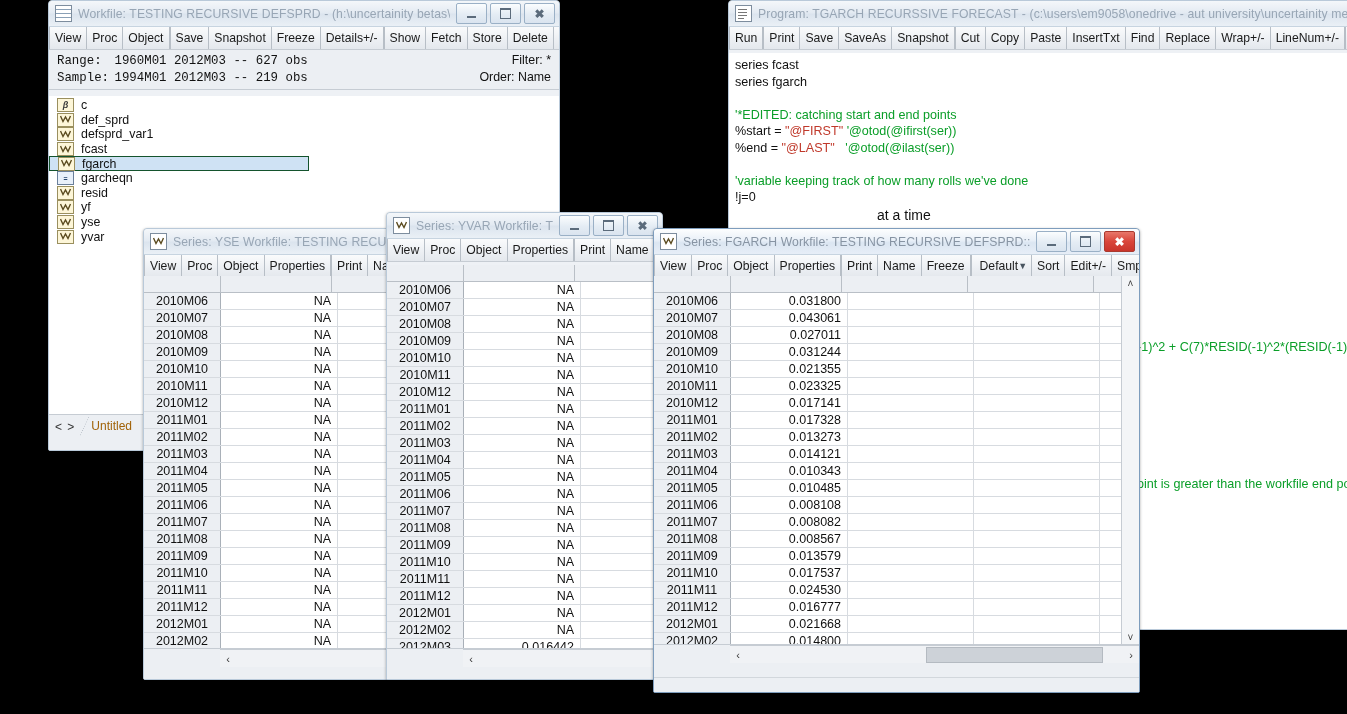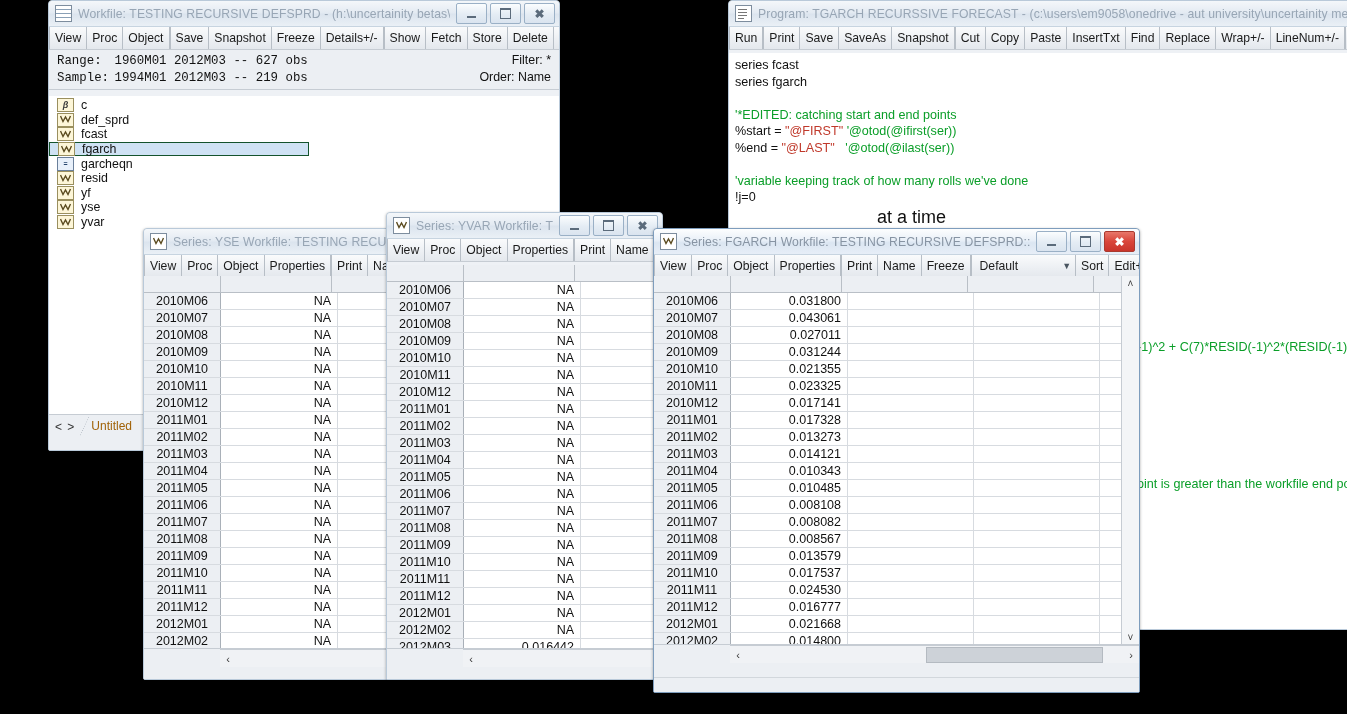--- a/index.html
+++ b/index.html
@@ -98,21 +98,20 @@
     white-space: nowrap;
   }
   .tb-btn:first-child { border-left: 1px solid #b7bec6; }
   .tb-gap { width: 7px; background: #dfe3e8; border-right: 1px solid #b7bec6; }
   .tb-select {
     display: flex; align-items: center; justify-content: space-between;
     font-size: 12.2px; color: #1b1b1b;
     width: 110px; padding: 0 4px 0 8px;
     background: linear-gradient(180deg,#fafbfc,#eceff3 60%,#e4e8ed);
     border-right: 1px solid #b7bec6;
-    gap: 44px;
   }
   .chev { font-size: 9px; color: #4a5560; }
 
   
   .wf-info {
     background: #eceff3;
     padding: 2px 8px 3px 8px;
     font-size: 12.4px; color: #111;
     border-bottom: 1px solid #c6ccd3;
   }
@@ -284,20 +283,28 @@
           <span class="obj-ico" style="font-style: italic; font-weight: bold; font-size: 9px;">β</span>
           <span>c</span>
         </div>
         <div class="obj-item">
           <span class="obj-ico">
             <svg width="11" height="9" viewBox="0 0 11 9">
               <polyline points="0.5,1 3,6.5 5.5,2 8,6.5 10.5,1" fill="none" stroke="#5a4a1e" stroke-width="1.4"></polyline>
             </svg>
           </span>
           <span>def_sprd</span>
+        </div>
+        <div class="obj-item">
+          <span class="obj-ico">
+            <svg width="11" height="9" viewBox="0 0 11 9">
+              <polyline points="0.5,1 3,6.5 5.5,2 8,6.5 10.5,1" fill="none" stroke="#5a4a1e" stroke-width="1.4"></polyline>
+            </svg>
+          </span>
+          <span>defsprd_var1</span>
         </div>
         <div class="obj-item">
           <span class="obj-ico">
             <svg width="11" height="9" viewBox="0 0 11 9">
               <polyline points="0.5,1 3,6.5 5.5,2 8,6.5 10.5,1" fill="none" stroke="#5a4a1e" stroke-width="1.4"></polyline>
             </svg>
           </span>
           <span>fcast</span>
         </div>
         <div class="obj-item sel">
@@ -370,21 +377,21 @@
       <span class="tb-btn">Paste</span>
       <span class="tb-btn">InsertTxt</span>
       <span class="tb-btn">Find</span>
       <span class="tb-btn">Replace</span>
       <span class="tb-btn">Wrap+/-</span>
       <span class="tb-btn">LineNum+/-</span>
       <span class="tb-gap"></span>
       <span class="tb-btn">Encrypt</span>
     </div>
     <div class="prog-body" id="code-body"><div><span class="c-black">series fcast</span></div><div><span class="c-black">series fgarch</span></div><div>&nbsp;</div><div><span class="c-green">'*EDITED: catching start and end points</span></div><div><span class="c-black">%start = </span><span class="c-red">"@FIRST"</span><span class="c-green"> '@otod(@ifirst(ser))</span></div><div><span class="c-black">%end = </span><span class="c-red">"@LAST"</span><span class="c-green">   '@otod(@ilast(ser))</span></div><div>&nbsp;</div><div><span class="c-green">'variable keeping track of how many rolls we've done</span></div><div><span class="c-black">!j=0</span></div></div>
-    <div style="position:absolute; left:148px; top:206px; font-size:18px; color:#111;">at a time</div>
+    <div style="position:absolute; left:148px; top:206px; font-size:14px; color:#111;">at a time</div>
     <div style="position:absolute; left:408px; top:339px; font-size:12.6px; color:#0a9e28; white-space:nowrap;">-1)^2 + C(7)*RESID(-1)^2*(RESID(-1)&lt;</div>
     <div style="position:absolute; left:408px; top:476px; font-size:12.6px; color:#0a9e28; white-space:nowrap;">oint is greater than the workfile end poi</div>
   </div>
 
   <div class="win inactive" style="left:143px; top:228px; width:260px; height:450px;">
     <div class="titlebar">
       <span class="title-ico">
         <svg width="11" height="9" viewBox="0 0 11 9">
             <polyline points="0.5,1 3,6.5 5.5,2 8,6.5 10.5,1" fill="none" stroke="#5a4a1e" stroke-width="1.4"></polyline>
           </svg>

